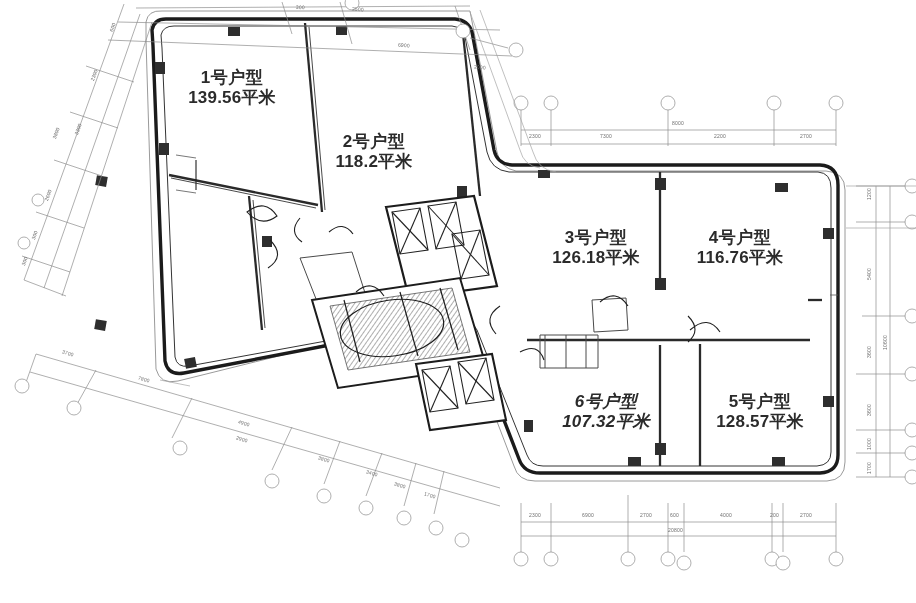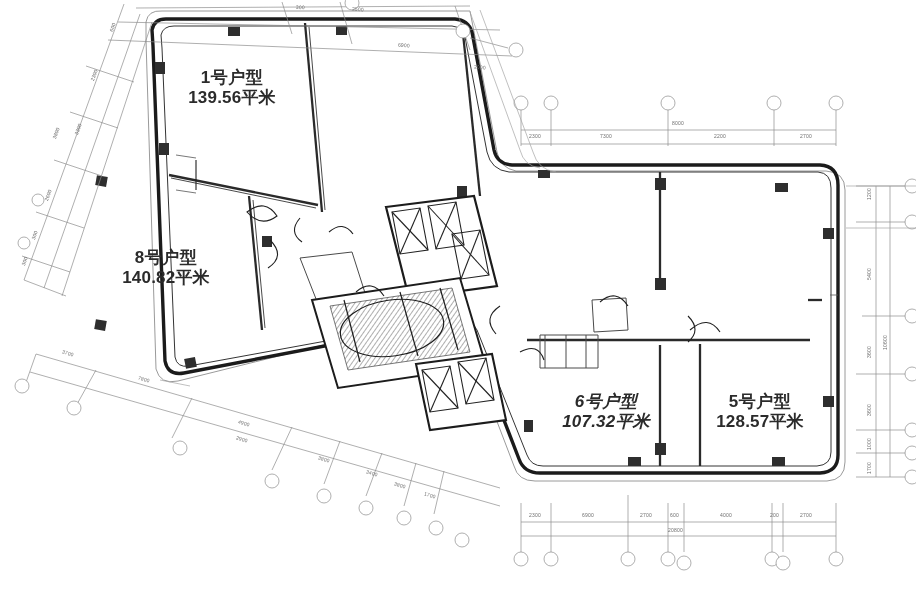--- a/index.html
+++ b/index.html
@@ -273,31 +273,39 @@
     <line x1="846" y1="186" x2="916" y2="186"></line>
     <line x1="846" y1="228" x2="916" y2="228"></line>
     <path d="M 160,380 L 190,386"></path>
   </g>
 </svg>
 
 <div class="unitlabel" style="left:232px;top:88px;transform:translate(-50%,-50%);">
   <div class="u-name">1号户型</div>
   <div class="u-area">139.56平米</div>
 </div>
+<div class="unitlabel" style="left:374px;top:152px;transform:translate(-50%,-50%);">
+  <div class="u-name">2号户型</div>
+  <div class="u-area">118.2平米</div>
+</div>
+<div class="unitlabel" style="left:596px;top:248px;transform:translate(-50%,-50%);">
+  <div class="u-name">3号户型</div>
+  <div class="u-area">126.18平米</div>
+</div>
+<div class="unitlabel" style="left:740px;top:248px;transform:translate(-50%,-50%);">
+  <div class="u-name">4号户型</div>
+  <div class="u-area">116.76平米</div>
+</div>
 <div class="unitlabel" style="left:760px;top:412px;transform:translate(-50%,-50%);">
   <div class="u-name">5号户型</div>
   <div class="u-area">128.57平米</div>
 </div>
 <div class="unitlabel" style="left:606px;top:412px;transform:translate(-50%,-50%);font-style:italic;">
   <div class="u-name">6号户型</div>
   <div class="u-area">107.32平米</div>
-</div>
-<div class="unitlabel" style="left:166px;top:268px;transform:translate(-50%,-50%);">
-  <div class="u-name">8号户型</div>
-  <div class="u-area">140.82平米</div>
 </div>
 
 <div class="dimtext" style="left:529px;top:133px;">2300</div>
 <div class="dimtext" style="left:600px;top:133px;">7300</div>
 <div class="dimtext" style="left:714px;top:133px;">2200</div>
 <div class="dimtext" style="left:800px;top:133px;">2700</div>
 <div class="dimtext" style="left:672px;top:120px;">8000</div>
 
 <div class="dimtext" style="left:529px;top:512px;">2300</div>
 <div class="dimtext" style="left:582px;top:512px;">6900</div>

